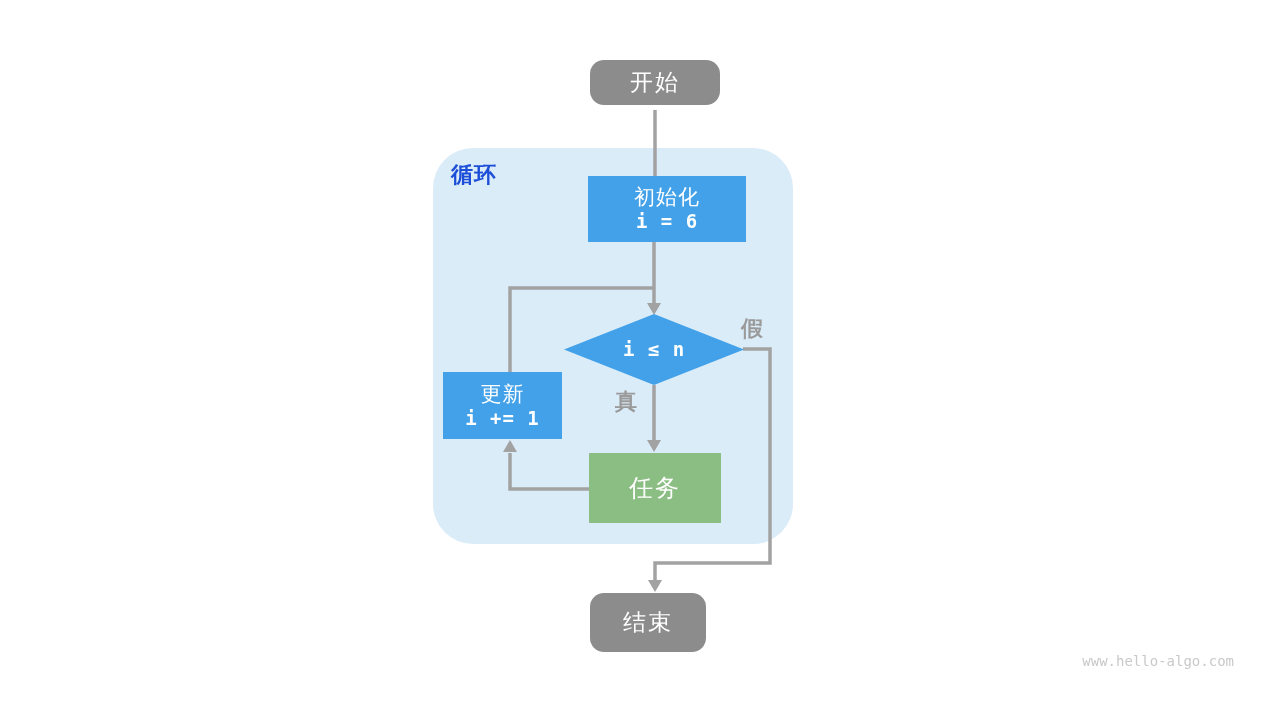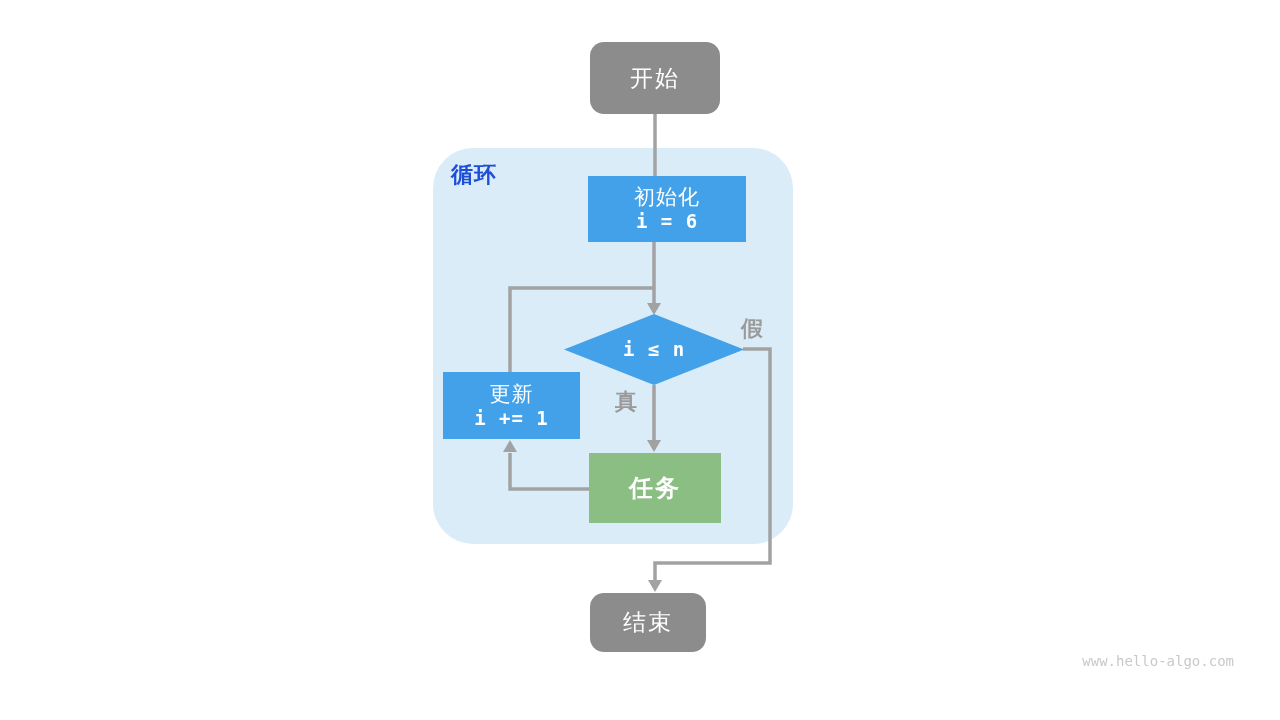--- a/index.html
+++ b/index.html
@@ -50,27 +50,27 @@
   }
 
   .node-terminal {
     background: #8C8C8C;
     border-radius: 14px;
     font-size: 23px;
     font-weight: 500;
     letter-spacing: 2px;
   }
 
-  .node-start { left: 590px; top: 42px;  width: 130px; height: 72px; }
+  .node-start { left: 590px; top: 60px;  width: 130px; height: 45px; }
   .node-end   { left: 590px; top: 593px; width: 116px; height: 59px; }
 
   .node-process { background: #42A1E8; }
 
   .node-init   { left: 588px; top: 176px; width: 158px; height: 66px; }
-  .node-update { left: 443px; top: 372px; width: 137px; height: 67px; }
+  .node-update { left: 443px; top: 372px; width: 119px; height: 67px; }
 
   .node-title {
     font-size: 21px;
     font-weight: 500;
     letter-spacing: 1px;
   }
 
   .node-code {
     font-family: "DejaVu Sans Mono", monospace;
     font-size: 19px;
@@ -90,21 +90,21 @@
     font-size: 19px;
     font-weight: 700;
     letter-spacing: 1px;
   }
 
   .node-task {
     left: 589px; top: 453px;
     width: 132px; height: 70px;
     background: #8BBE82;
     font-size: 24px;
-    font-weight: 700;
+    font-weight: 400;
     letter-spacing: 2px;
   }
 
   .edge-label {
     position: absolute;
     font-size: 22px;
     font-weight: 700;
     color: #9A9A9A;
     z-index: 4;
   }

